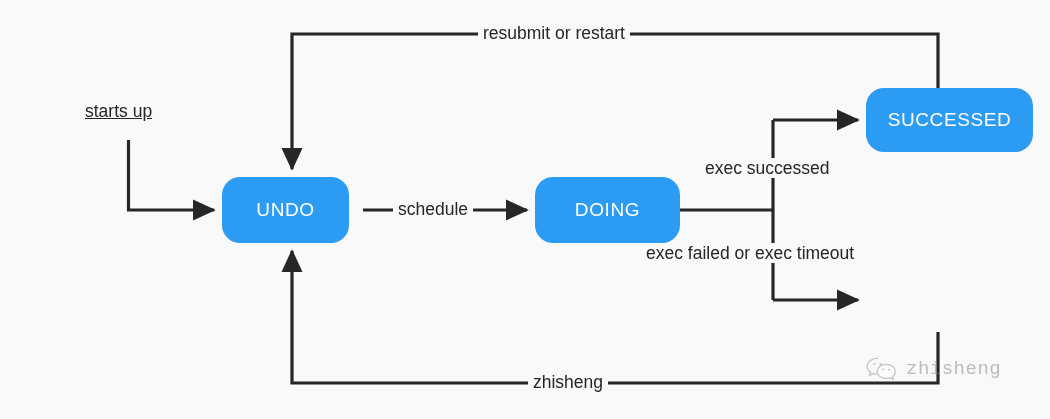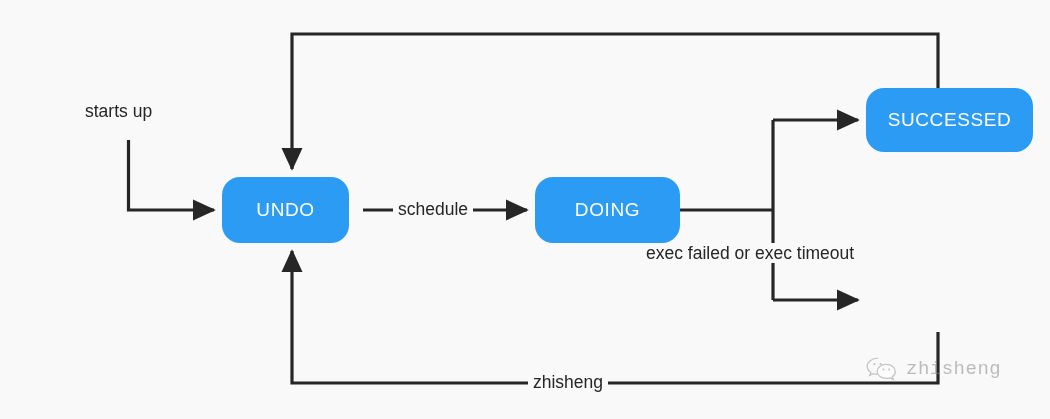--- a/index.html
+++ b/index.html
@@ -111,33 +111,39 @@
 
   <div class="state-box" style="left:535px; top:177px; width:145px; height:66px;">
     <span>DOING</span>
   </div>
 
   <div class="state-box" style="left:866px; top:88px; width:167px; height:64px;">
     <span>SUCCESSED</span>
   </div>
 
 
-  <div class="plain-label" style="left:85px; top:101px;">
+  <div class="plain-label" style="left:85px; top:101px;text-decoration:underline;">
     <span>starts up</span>
   </div>
 
   <div class="edge-label" style="left:393px; top:199px;">
     <span>schedule</span>
   </div>
 
+  <div class="edge-label" style="left:700px; top:158px;">
+    <span>exec successed</span>
+  </div>
 
   <div class="edge-label" style="left:641px; top:243px;">
     <span>exec failed or exec timeout</span>
   </div>
 
+  <div class="edge-label" style="left:478px; top:23px;">
+    <span>resubmit or restart</span>
+  </div>
 
   <div class="edge-label" style="left:528px; top:372px;">
     <span>zhisheng</span>
   </div>
 
   <div id="watermark">
     <svg width="34" height="26" viewBox="0 0 34 26" xmlns="http://www.w3.org/2000/svg">
       <g fill="none" stroke="#9a9a9a" stroke-width="1.3">
         <path d="M 12 2.2 C 5.6 2.2 1.2 6 1.2 10.3 c 0 2.4 1.4 4.6 3.6 6 L 3.6 19.4 l 3.5 -1.8 c 1.4 0.4 2.9 0.7 4.4 0.7"></path>
         <circle cx="8.4" cy="8.1" r="1.15" fill="#9a9a9a" stroke="none"></circle>

